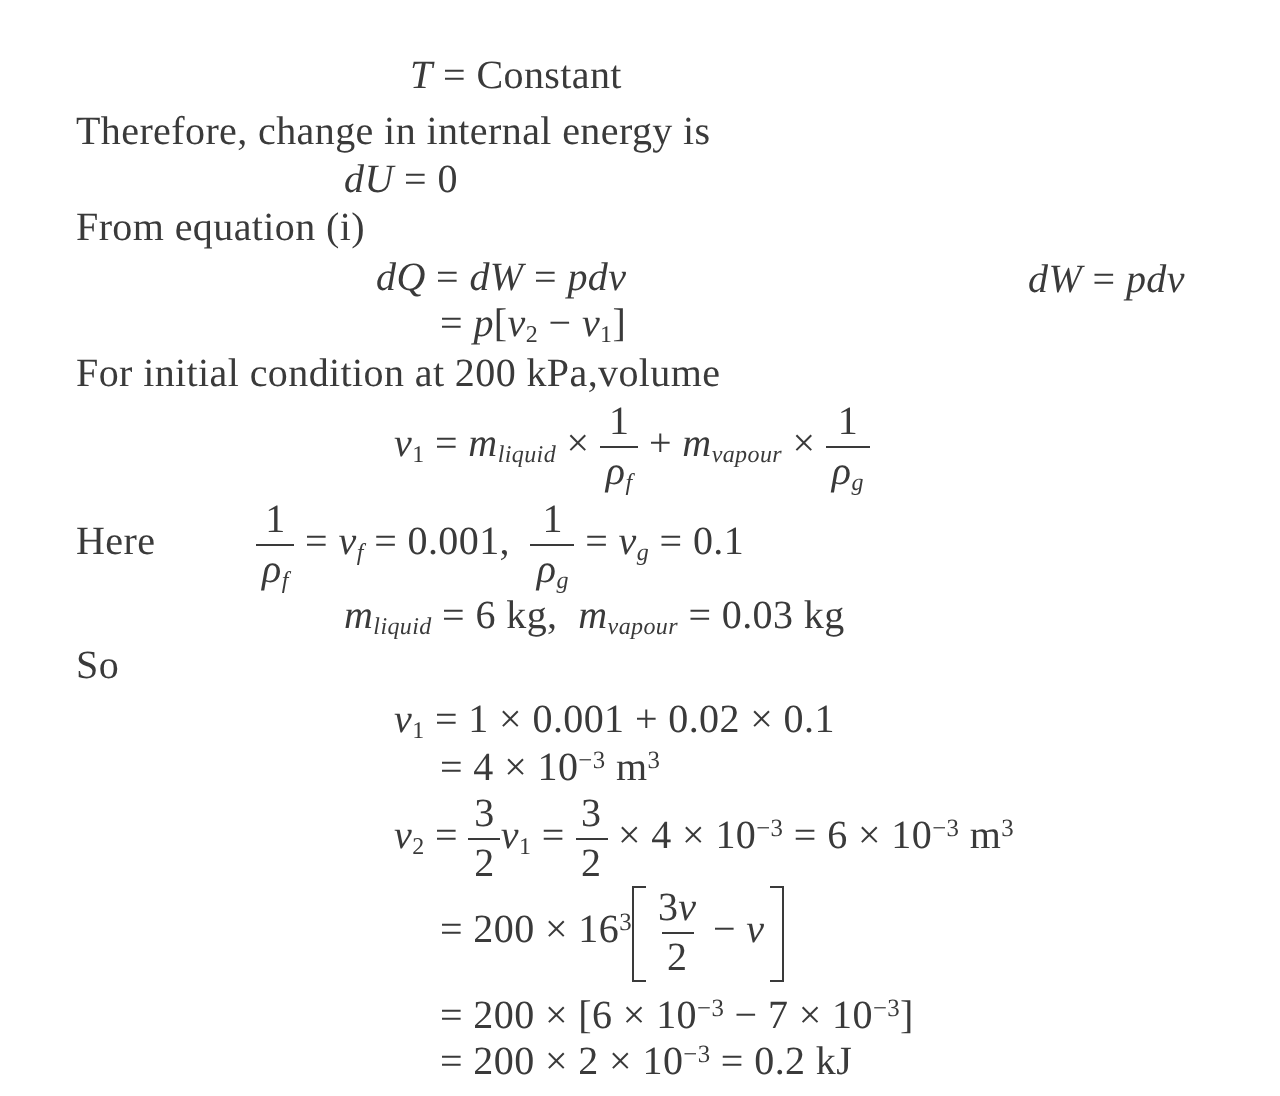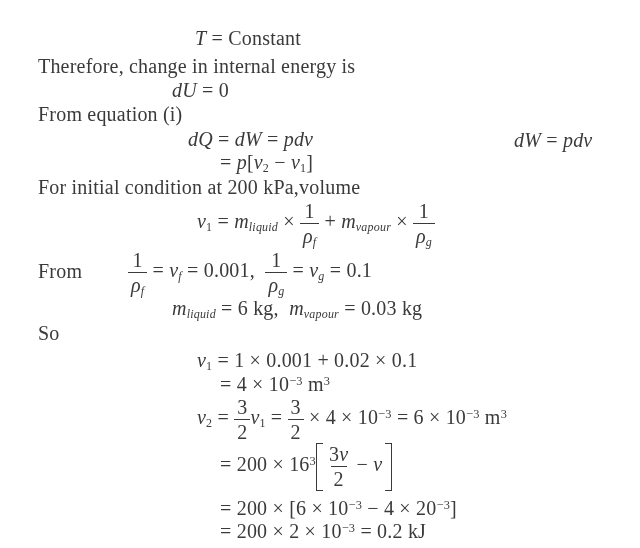--- a/index.html
+++ b/index.html
@@ -16,49 +16,49 @@
   .frac { display:inline-flex; flex-direction:column; align-items:center; vertical-align:middle; text-align:center; }
   .frac .num, .frac .den { padding:0 3px; line-height:1.2; }
   .frac .den { border-top:1.4px solid currentColor; }
   .bigbr { display:inline-block; width:6px; height:46px; vertical-align:middle; }
   .bb-left  { border-left:1.7px solid currentColor; border-top:1.7px solid currentColor; border-bottom:1.7px solid currentColor; margin-right:3px; }
   .bb-right { border-right:1.7px solid currentColor; border-top:1.7px solid currentColor; border-bottom:1.7px solid currentColor; margin-left:3px; }
 </style>
 </head>
 <body style="background-color: rgb(255, 255, 255); color: rgb(58, 58, 58);">
 
-<div class="line" style="left:195px;top:27px"><span class="it">T</span><span> = Constant</span></div>
+<div class="line" style="left:205px;top:27px"><span class="it">T</span><span> = Constant</span></div>
 
 <div class="line" style="left:38px;top:55px">Therefore, change in internal energy is</div>
 
 <div class="line" style="left:172px;top:79px"><span class="it">dU</span><span> = 0</span></div>
 
 <div class="line" style="left:38px;top:103px">From equation (i)</div>
 
 <div class="line" style="left:188px;top:128px"><span class="it">dQ</span><span> = </span><span class="it">dW</span><span> = </span><span class="it">pdν</span></div>
 
 <div class="line" style="left:514px;top:129px"><span class="it">dW</span><span> = </span><span class="it">pdν</span></div>
 
 <div class="line" style="left:220px;top:151px"><span>= </span><span class="it">p</span><span>[</span><span class="it">ν</span><sub>2</sub><span> − </span><span class="it">ν</span><sub>1</sub><span>]</span></div>
 
 <div class="line" style="left:38px;top:176px">For initial condition at 200 kPa,volume</div>
 
 <div class="line" style="left:197px;top:199px"><span class="it">ν</span><sub>1</sub><span> = </span><span class="it">m</span><sub class="it">liquid</sub><span> × </span><span class="frac"><span class="num">1</span><span class="den"><span class="it">ρ</span><sub class="it">f</sub></span></span><span> + </span><span class="it">m</span><sub class="it">vapour</sub><span> × </span><span class="frac"><span class="num">1</span><span class="den"><span class="it">ρ</span><sub class="it">g</sub></span></span></div>
 
-<div class="line" style="left:38px;top:260px">From</div>
+<div class="line" style="left:38px;top:260px">Here</div>
 
 <div class="line" style="left:128px;top:248px"><span class="frac"><span class="num">1</span><span class="den"><span class="it">ρ</span><sub class="it">f</sub></span></span><span> = </span><span class="it">ν</span><sub class="it">f</sub><span> = </span><span>0.001,  </span><span class="frac"><span class="num">1</span><span class="den"><span class="it">ρ</span><sub class="it">g</sub></span></span><span> = </span><span class="it">ν</span><sub class="it">g</sub><span> = </span><span>0.1</span></div>
 
 <div class="line" style="left:172px;top:297px"><span class="it">m</span><sub class="it">liquid</sub><span> = 6 kg,  </span><span class="it">m</span><sub class="it">vapour</sub><span> = 0.03 kg</span></div>
 
 <div class="line" style="left:38px;top:322px">So</div>
 
 <div class="line" style="left:197px;top:349px"><span class="it">ν</span><sub>1</sub><span> = 1 × 0.001 + 0.02 × 0.1</span></div>
 
 <div class="line" style="left:220px;top:373px"><span>= 4 × 10</span><sup>−3</sup><span> m</span><sup>3</sup></div>
 
 <div class="line" style="left:197px;top:395px"><span class="it">ν</span><sub>2</sub><span> = </span><span class="frac"><span class="num">3</span><span class="den">2</span></span><span class="it">ν</span><sub>1</sub><span> = </span><span class="frac"><span class="num">3</span><span class="den">2</span></span><span> × 4 × 10</span><sup>−3</sup><span> = 6 × 10</span><sup>−3</sup><span> m</span><sup>3</sup></div>
 
 <div class="line" style="left:220px;top:442px"><span>= 200 × 16</span><sup>3</sup><span class="bigbr bb-left"></span><span class="frac"><span class="num"><span>3</span><span class="it">ν</span></span><span class="den">2</span></span><span> − </span><span class="it">ν</span><span class="bigbr bb-right"></span></div>
 
-<div class="line" style="left:220px;top:497px"><span>= 200 × [6 × 10</span><sup>−3</sup><span> − 4 × 20</span><sup>−3</sup><span>]</span></div>
+<div class="line" style="left:220px;top:497px"><span>= 200 × [6 × 10</span><sup>−3</sup><span> − 7 × 10</span><sup>−3</sup><span>]</span></div>
 
 <div class="line" style="left:220px;top:520px"><span>= 200 × 2 × 10</span><sup>−3</sup><span> = 0.2 kJ</span></div>
 
 </body></html>

